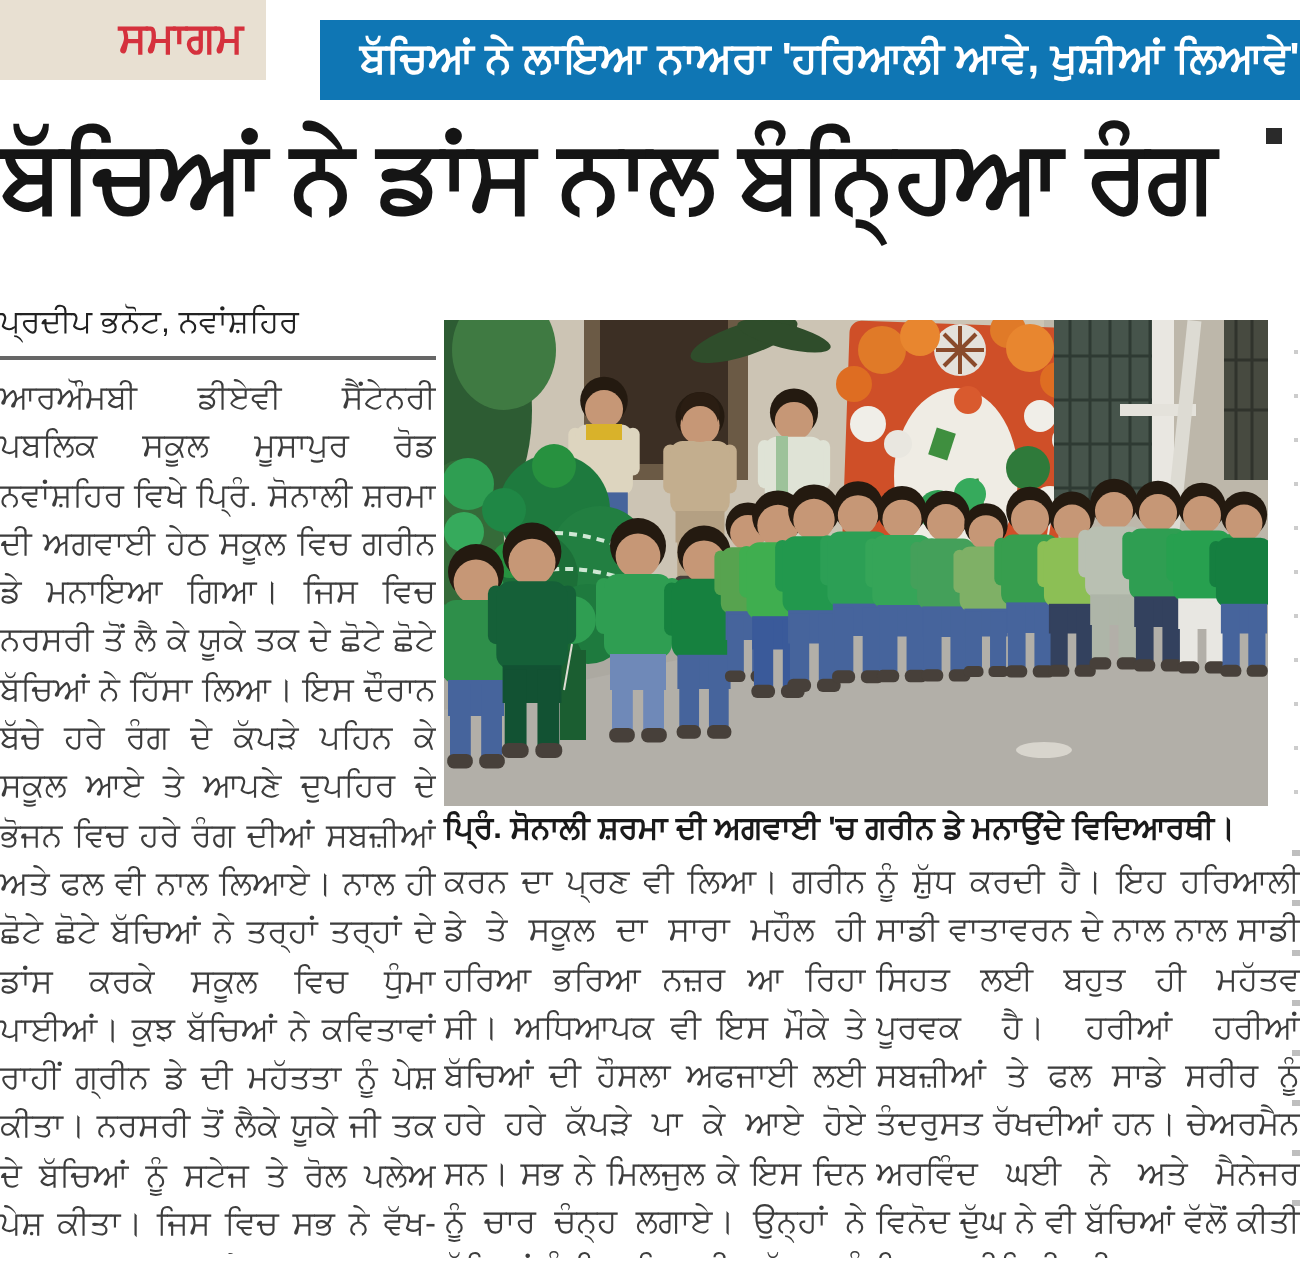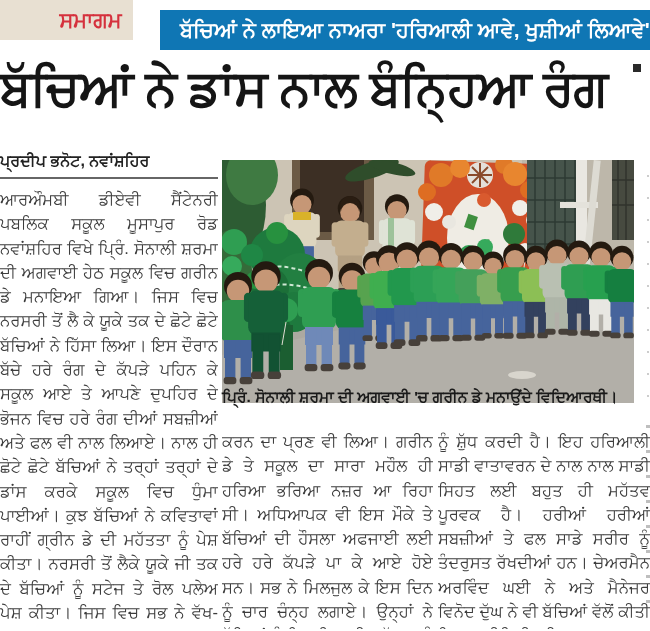--- a/index.html
+++ b/index.html
@@ -31,21 +31,21 @@
   
   .headline {
     left:0; top:40px; width:650px; height:100px;
     font-size:50px; font-weight:bold; color:#151515;
     letter-spacing:-1px; line-height:96px; white-space:nowrap;
   }
 
   
   .byline {
     left:0; top:152px; width:218px;
-    font-size:16px; font-weight:bold; color:#222;
+    font-size:16px; font-weight:normal; color:#222;
     padding-bottom:7px;
     border-bottom:2px solid #666;
   }
 
   
   .col {
     font-size:16.5px; line-height:24.3px;
     text-align:justify; color:#3d3d3d;
   }
   .col-left  { left:0;    top:187px; width:218px; height:440px; overflow:hidden; }
@@ -53,21 +53,21 @@
   .col-right { left:438px; top:429px; width:212px; height:200px; overflow:hidden; }
 
   
   .photo {
     left:222px; top:160px; width:412px; height:243px;
     overflow:hidden; background:#c9c2b2;
   }
   .photo svg { display:block; }
 
   .caption {
-    left:222px; top:388px; width:414px;
+    left:222px; top:406px; width:414px;
     font-size:15.5px; font-weight:bold; color:#1a1a1a;
   }
 
   
   .edge-marks {
     right:0; top:425px; width:4px; height:200px;
     background:repeating-linear-gradient(to bottom,#8a8a8a 0 3px,transparent 3px 25px);
     opacity:.55;
   }
   .edge-ticks {

